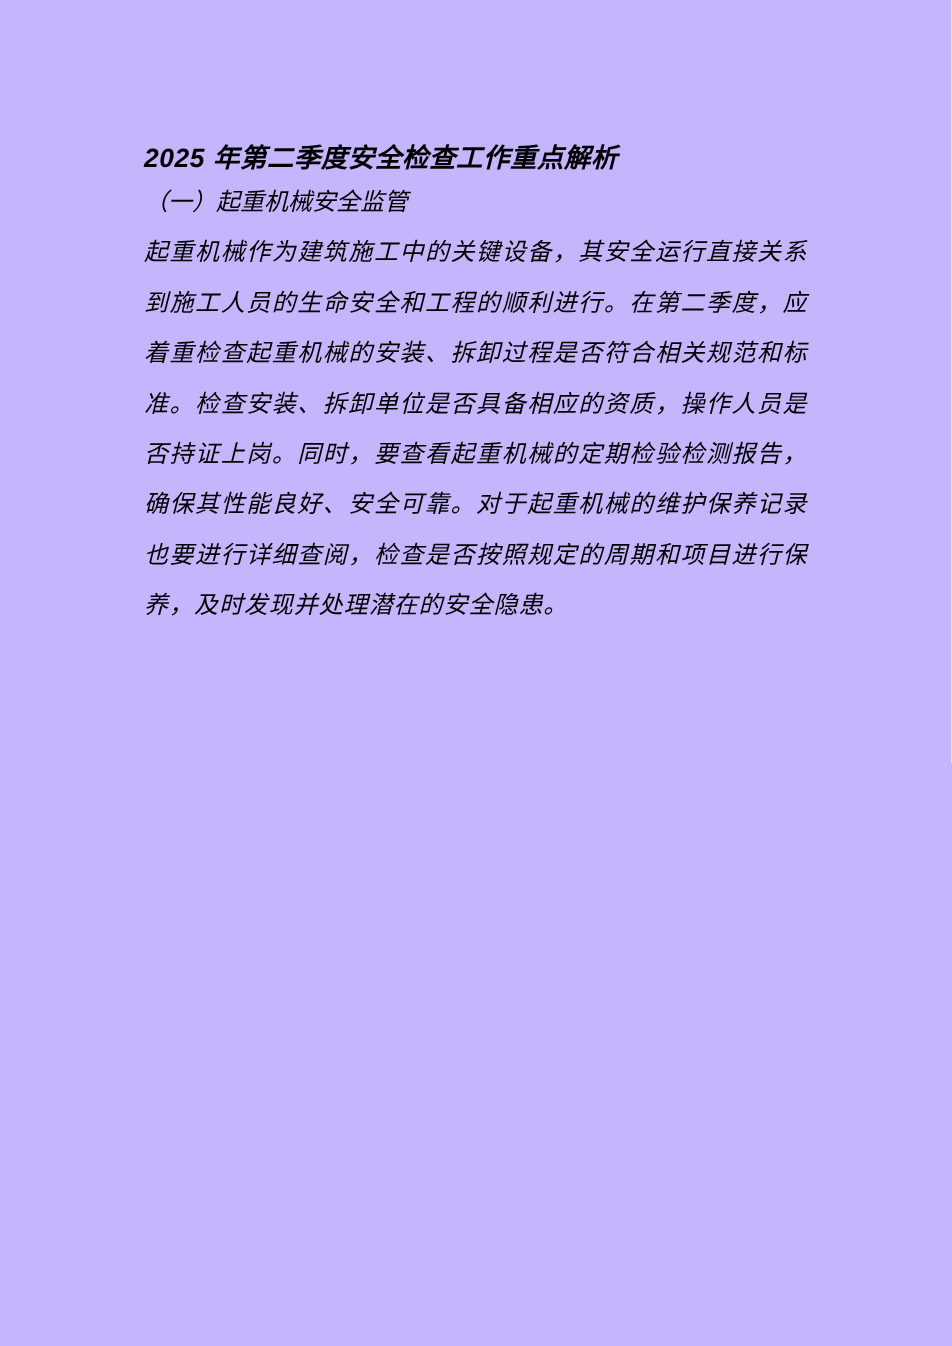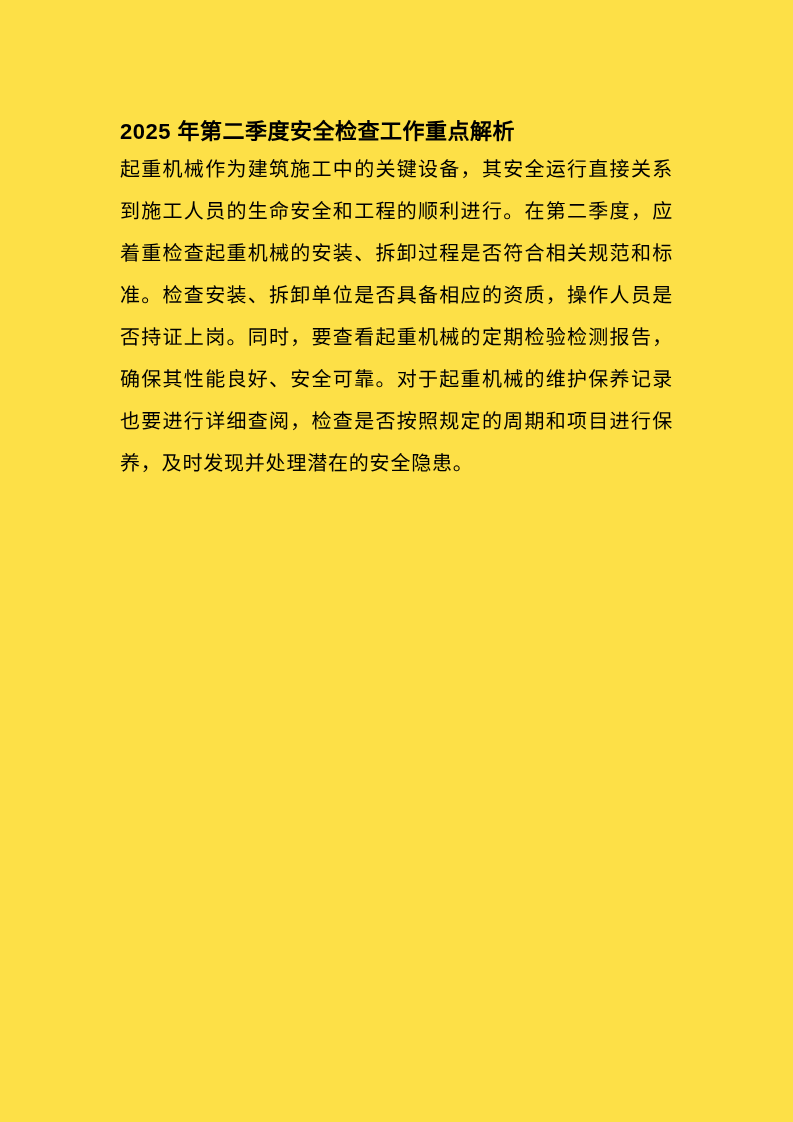--- a/index.html
+++ b/index.html
@@ -3,23 +3,24 @@
 <meta charset="utf-8">
 <style>
   * { margin: 0; padding: 0; box-sizing: border-box; }
   html, body {
     background: #ffffff;
   }
   .page {
     position: relative;
     width: 793px;
     height: 1122px;
-    background: #fde047;
+    background: #c4b5fd;
     overflow: hidden;
     color: #000000;
+    font-style: italic;
   }
   .content {
     position: absolute;
     left: 120px;
     top: 116px;
     width: 553px;
   }
   .doc-title {
     font-family: "Liberation Sans", "DejaVu Sans", sans-serif;
     font-weight: 700;
@@ -50,17 +51,18 @@
 <body>
 
 <div class="page">
   <div class="content">
 
     <h1 class="doc-title">2025 年第二季度安全检查工作重点解析</h1>
 
 
 
 
+    <div class="body-text">（一）起重机械安全监管</div>
 
     <p class="body-text paragraph">起重机械作为建筑施工中的关键设备，其安全运行直接关系到施工人员的生命安全和工程的顺利进行。在第二季度，应着重检查起重机械的安装、拆卸过程是否符合相关规范和标准。检查安装、拆卸单位是否具备相应的资质，操作人员是否持证上岗。同时，要查看起重机械的定期检验检测报告，确保其性能良好、安全可靠。对于起重机械的维护保养记录也要进行详细查阅，检查是否按照规定的周期和项目进行保养，及时发现并处理潜在的安全隐患。</p>
 
   </div>
 </div>
 
 </body></html>

